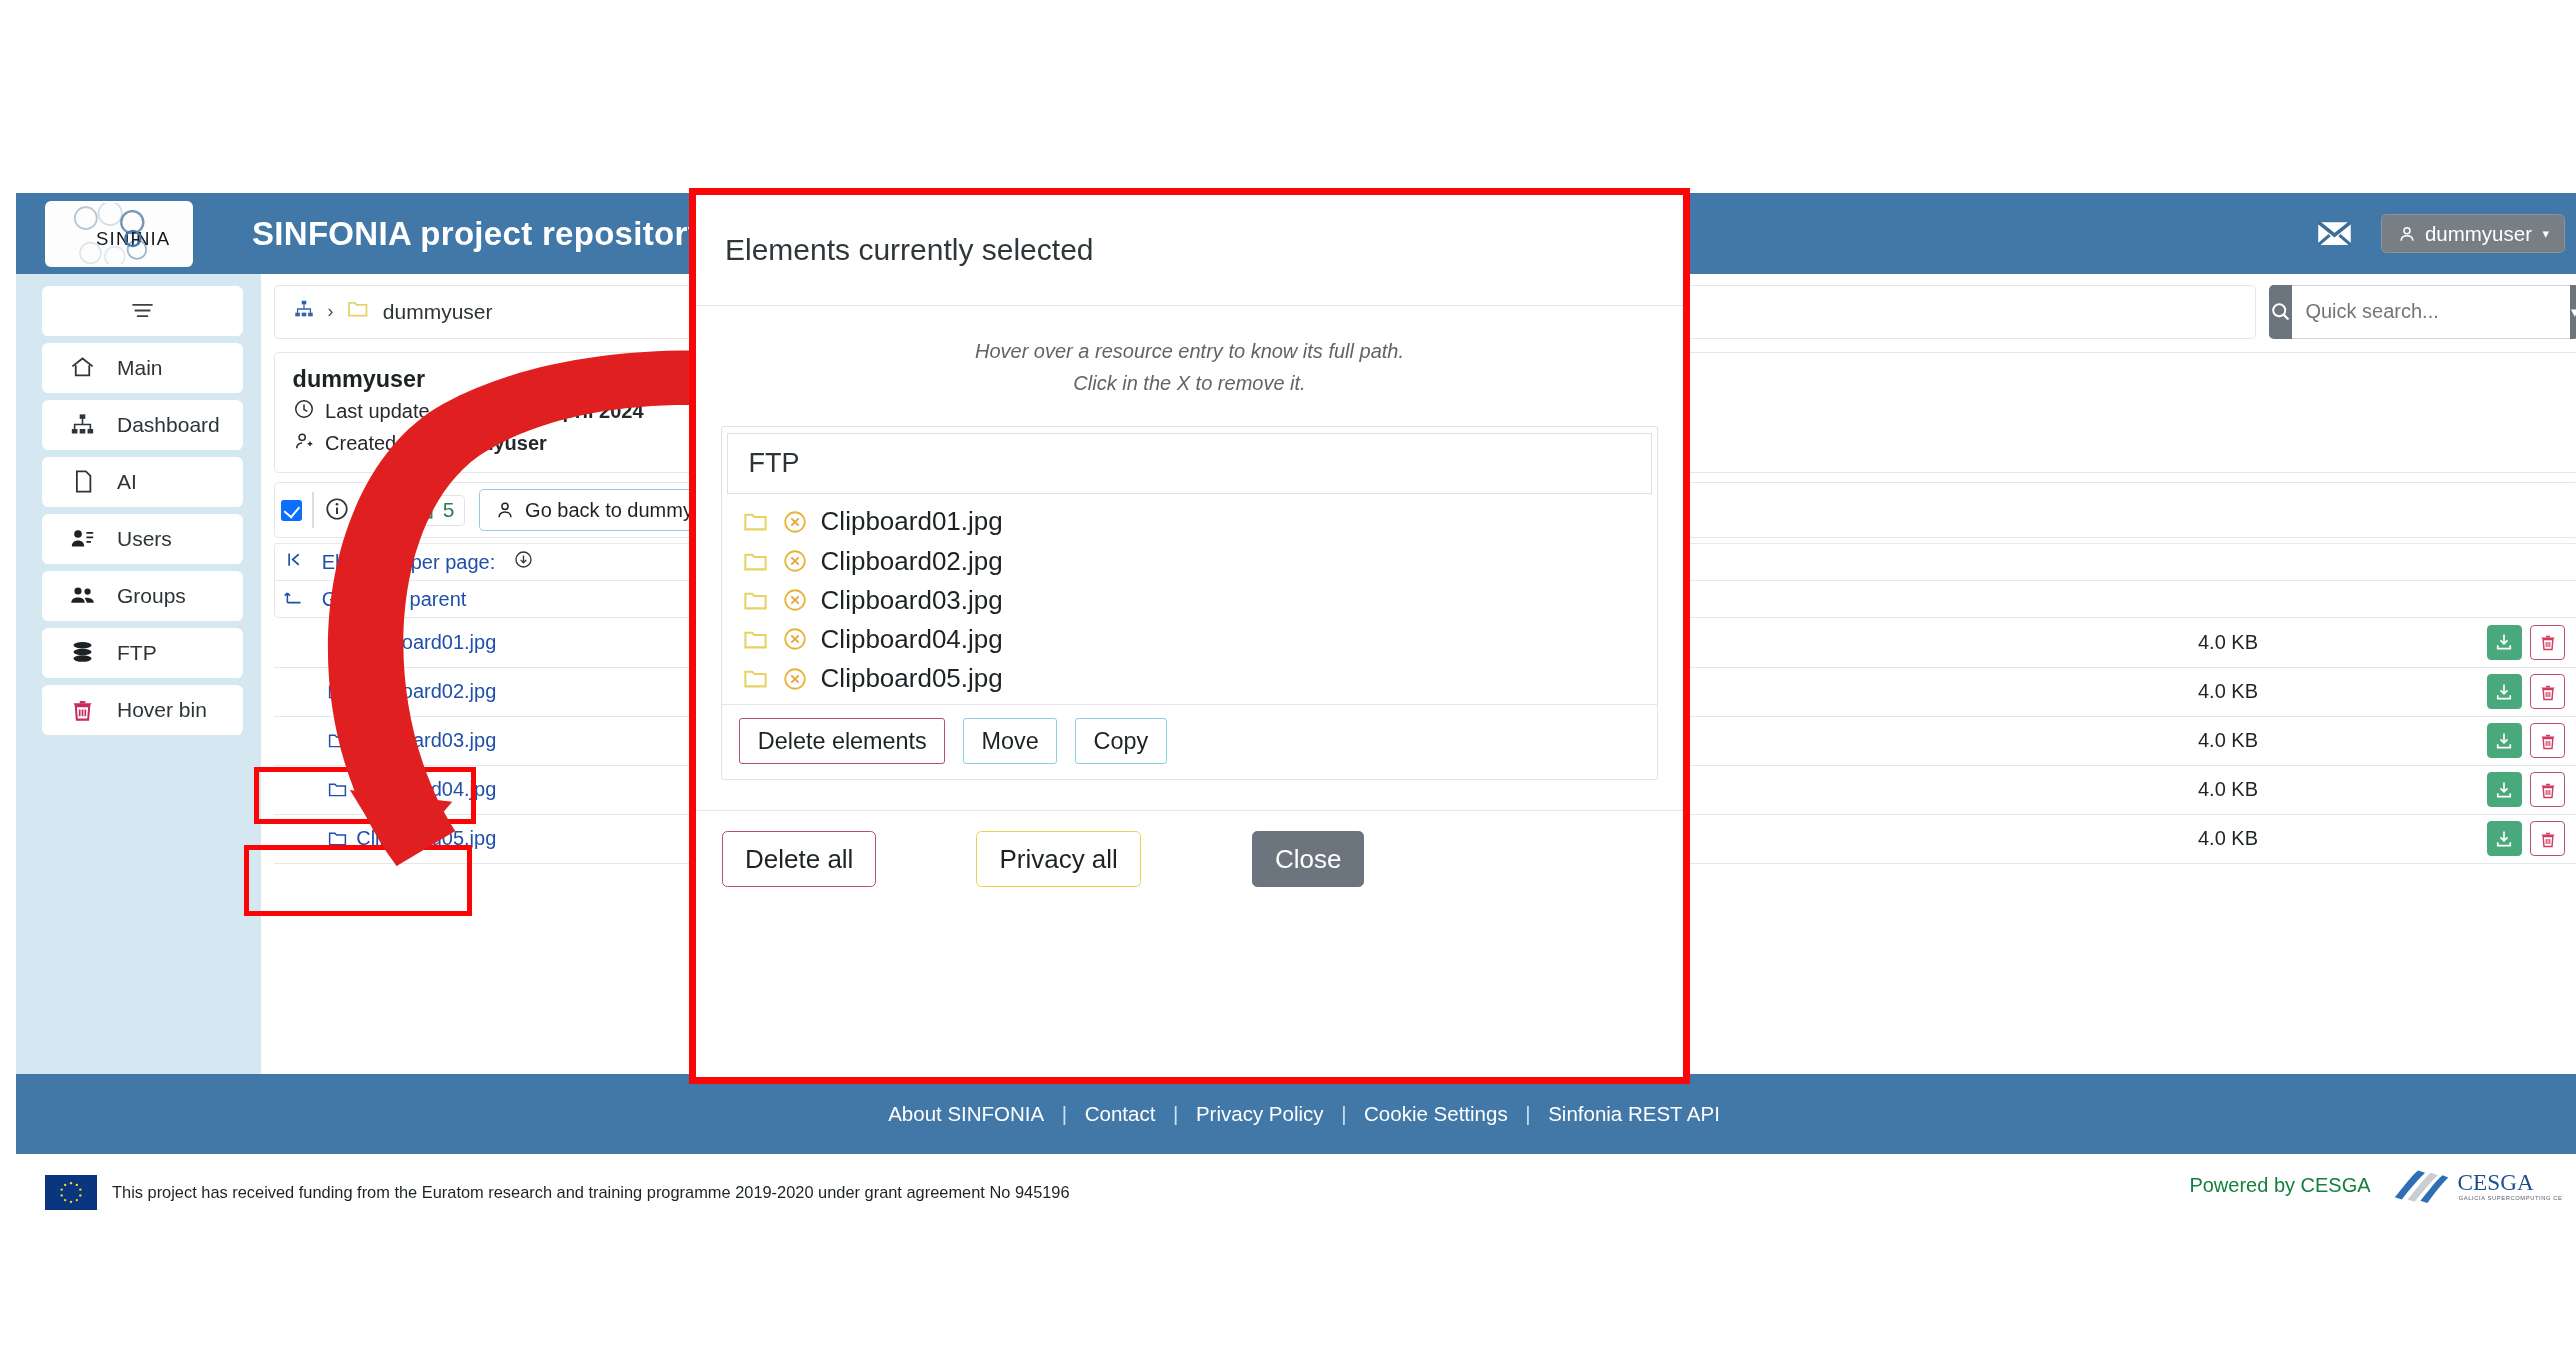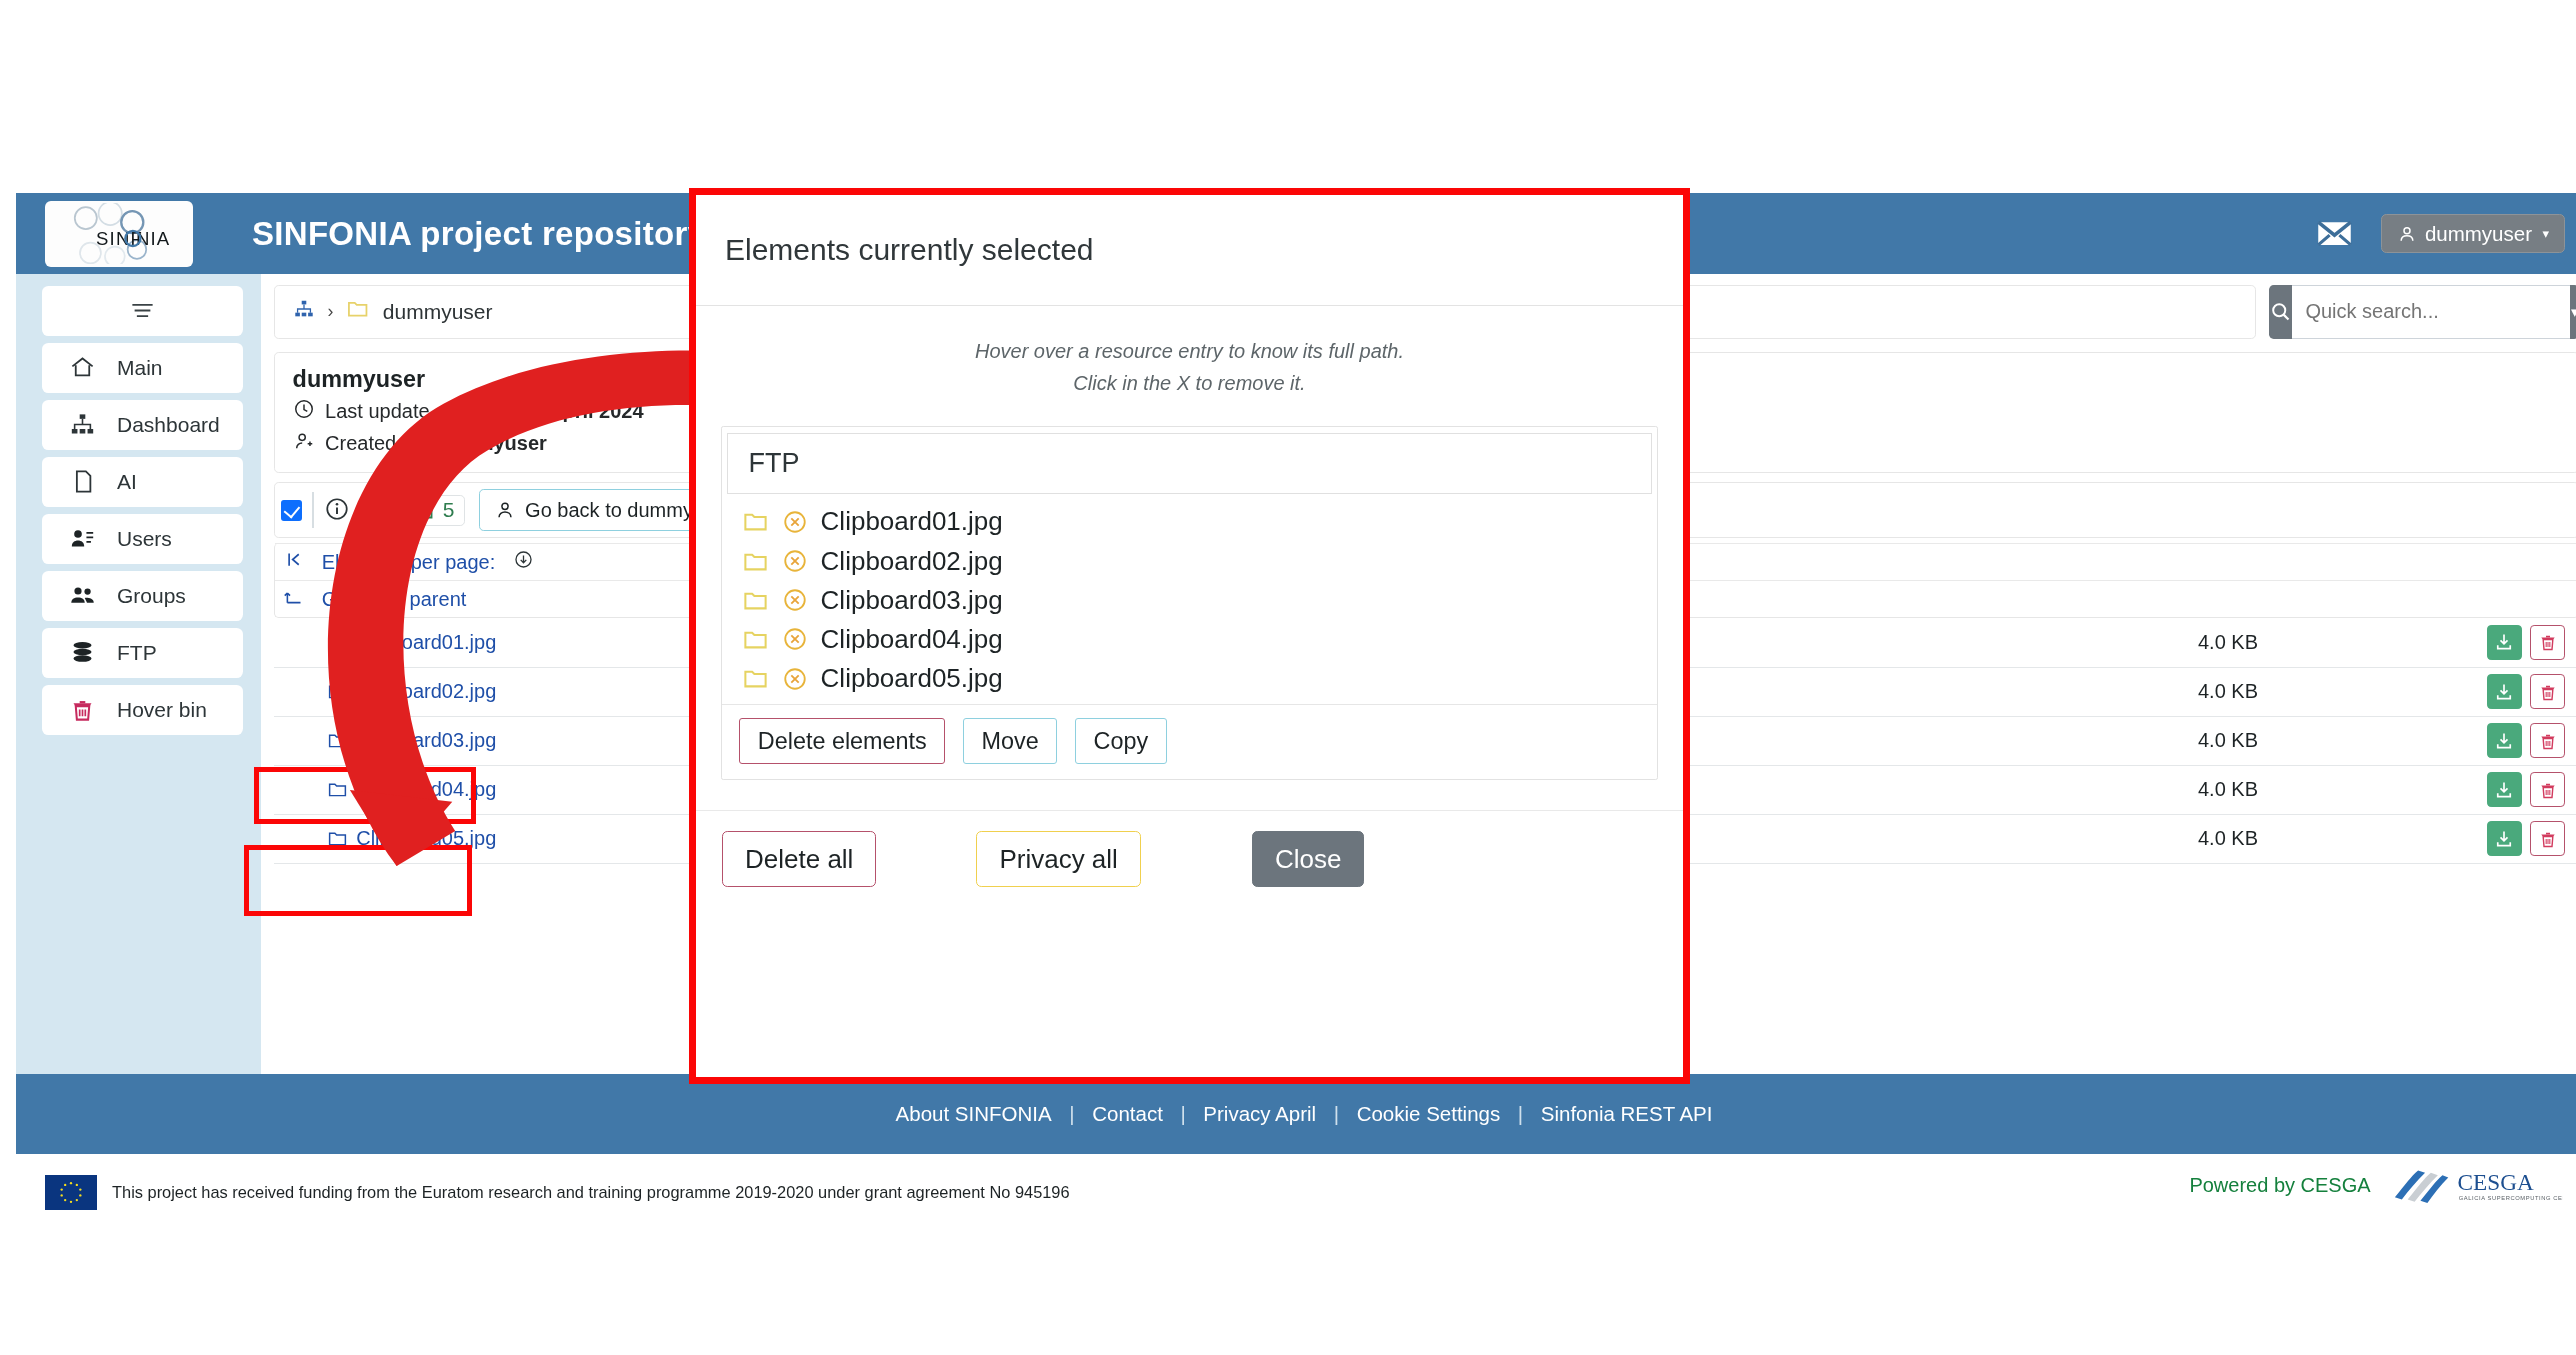--- a/index.html
+++ b/index.html
@@ -658,21 +658,21 @@
       </table>
 
     </div>
   </div>
 
   <div class="footer-links">
     <a>About SINFONIA</a>
     <span class="sep">|</span>
     <a>Contact</a>
     <span class="sep">|</span>
-    <a>Privacy April</a>
+    <a>Privacy Policy</a>
     <span class="sep">|</span>
     <a>Cookie Settings</a>
     <span class="sep">|</span>
     <a>Sinfonia REST API</a>
   </div>
 
   <div class="footer-funding">
     <span class="eu-flag">
       <svg viewBox="0 0 88 60" width="52" height="35">
         <rect width="88" height="60" fill="#0a357f"></rect>

